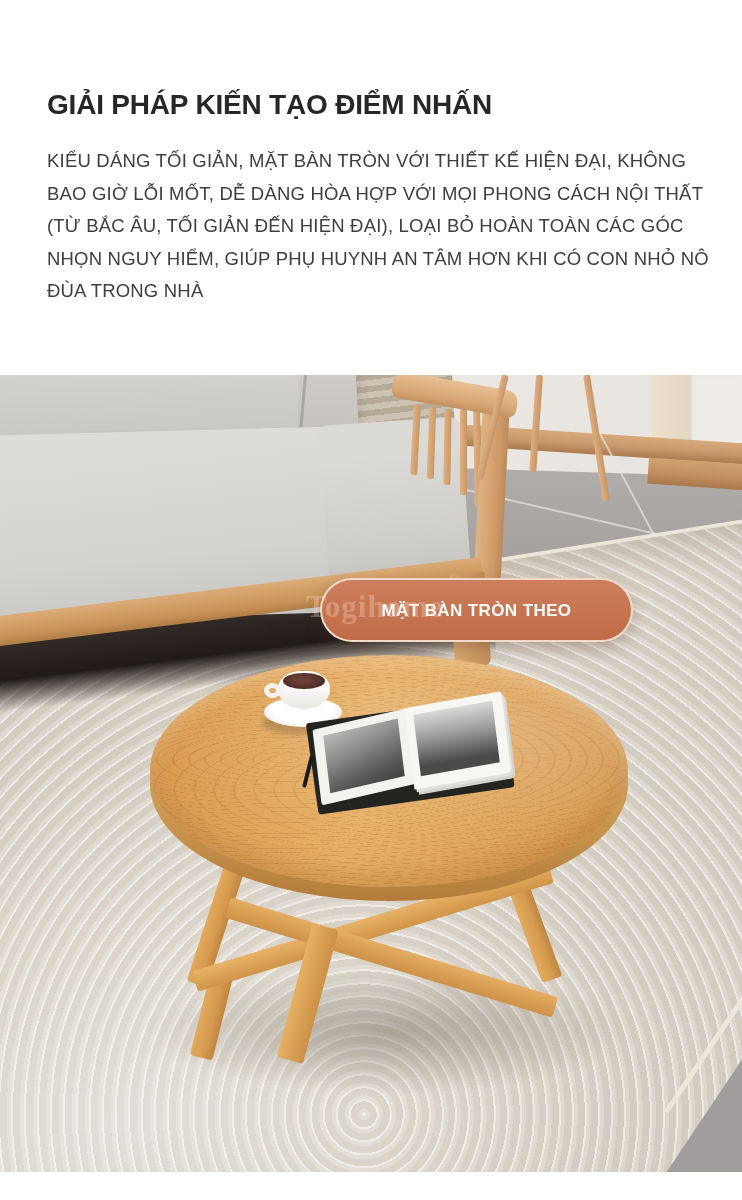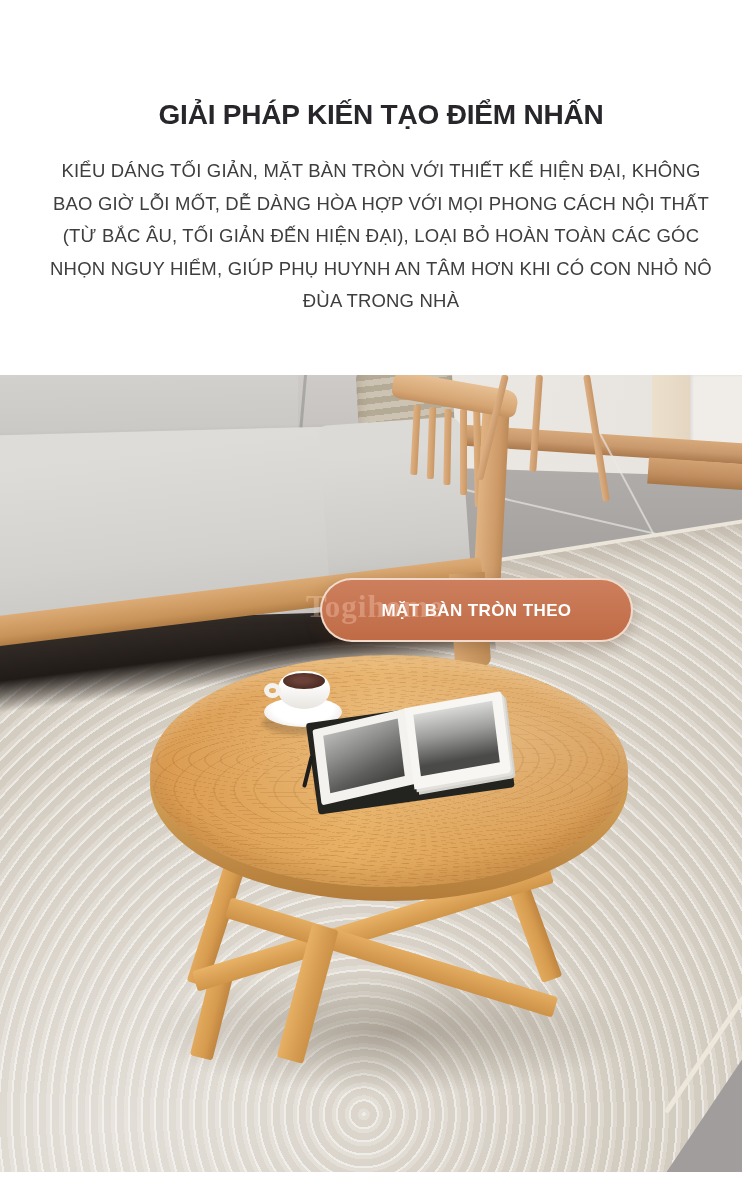--- a/index.html
+++ b/index.html
@@ -3,21 +3,21 @@
 <meta charset="utf-8">
 <style>
   * { margin:0; padding:0; box-sizing:border-box; }
   html,body { background:#ffffff; }
   .page {
     position:relative; width:742px; height:1200px; margin:0 auto;
     background:#ffffff; overflow:hidden;
     font-family:"Liberation Sans","DejaVu Sans",sans-serif;
   }
   
-  .copy { position:absolute; left:47px; top:92px; width:668px;text-align:center; }
+  .copy { position:absolute; left:47px; top:82px; width:668px; }
   .headline {
     font-size:28px; font-weight:800; line-height:45px; letter-spacing:-0.2px;
     color:#28262a; text-transform:uppercase;
   }
   .bodytext {
     margin-top:18px; font-size:18.5px; font-weight:500; line-height:32.5px;
     letter-spacing:0.2px; color:#3f3d3e; text-transform:uppercase;
   }
   
   .photo { position:absolute; left:0; top:375px; width:742px; height:797px; overflow:hidden; background:#b0adaa; }

